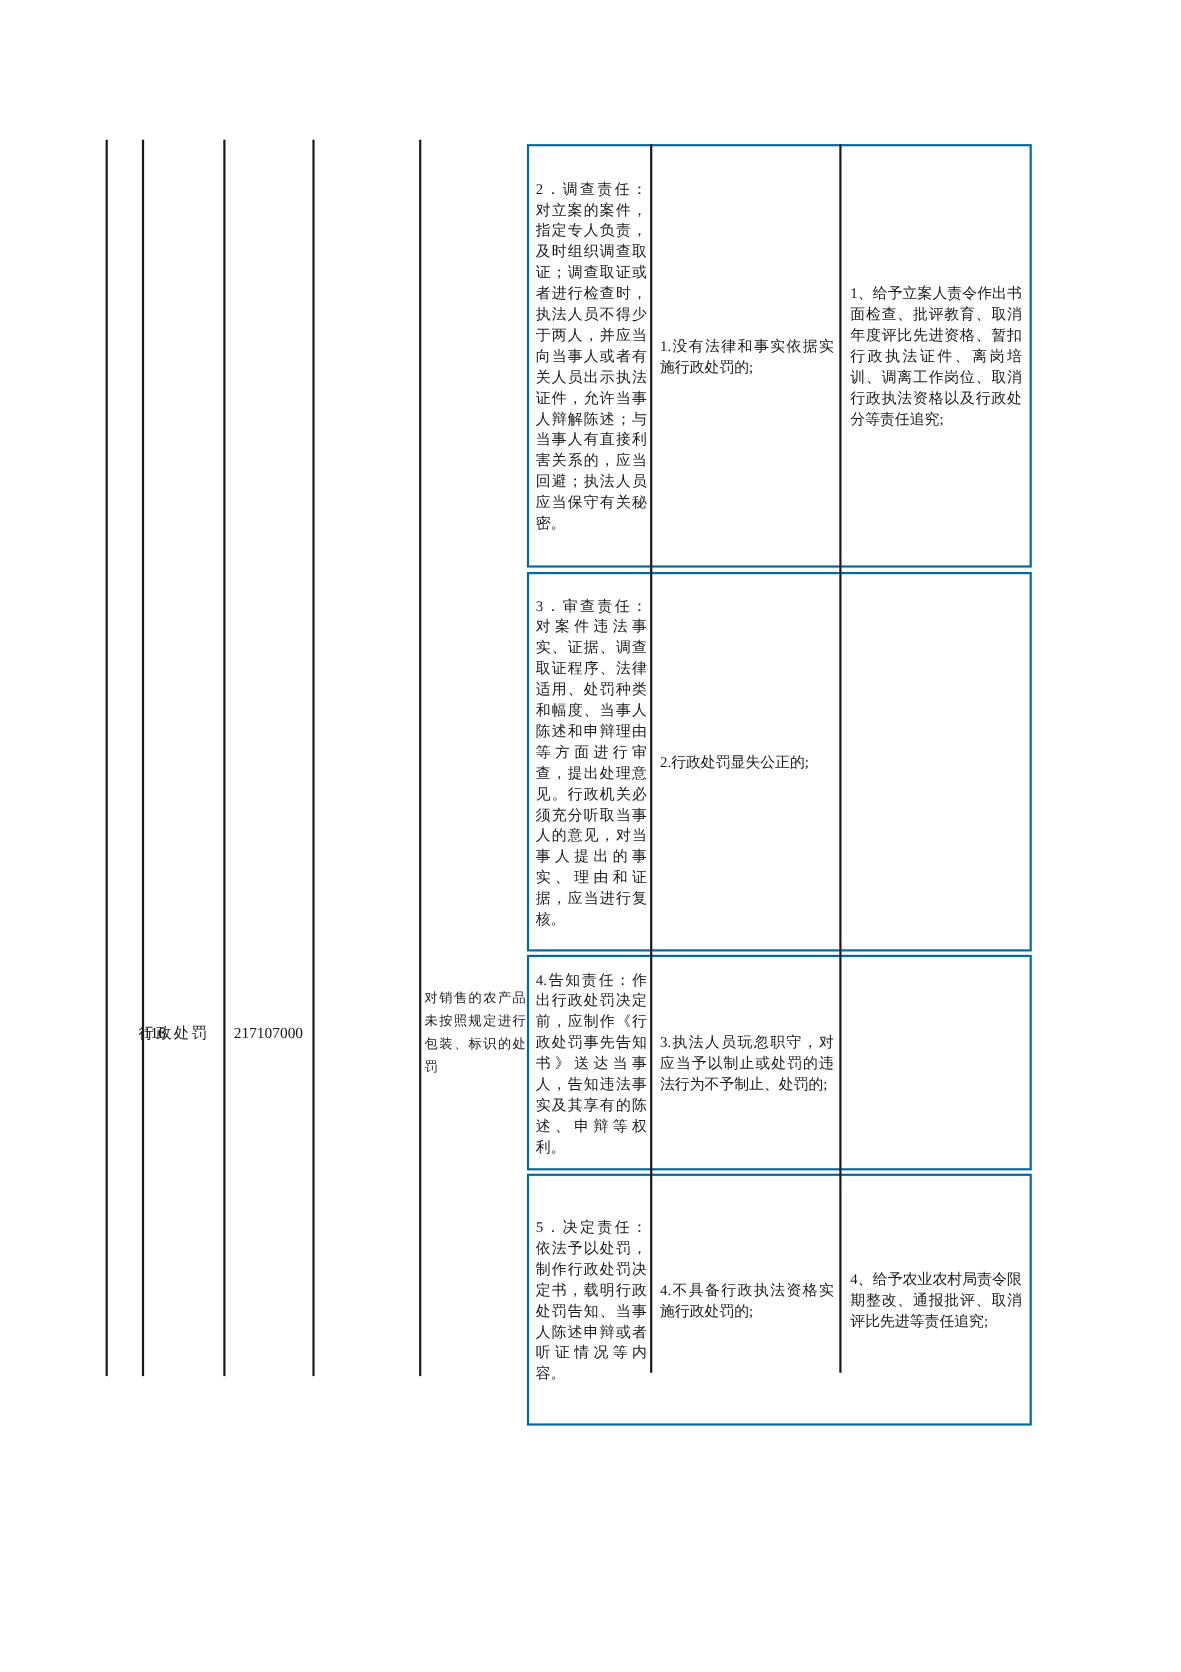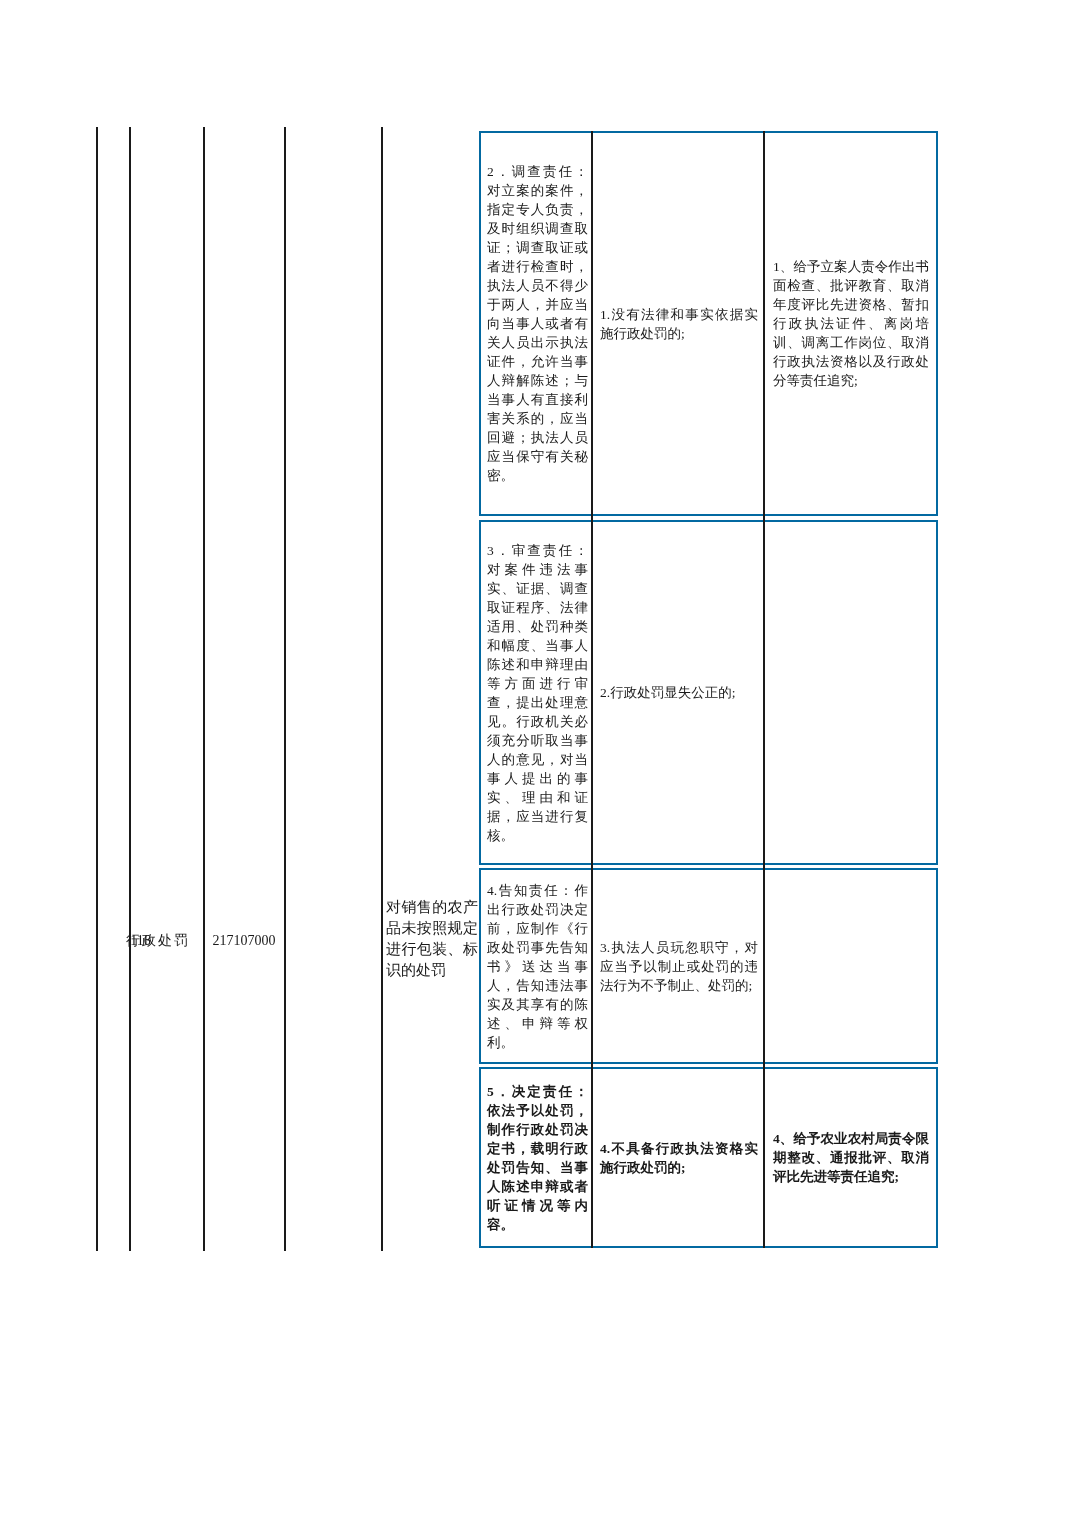--- a/index.html
+++ b/index.html
@@ -35,21 +35,21 @@
     white-space: nowrap;
   }
   .seq      { left: 112px;  width: 57px; top: 931px; font-family: Liberation Serif, serif; }
   .category { left: 126px; width: 53px; top: 931px; letter-spacing: 2px; }
   .code     { left: 203px; width: 82px; top: 931px; }
   .itemname {
     position: absolute;
     left: 386px;
     width: 92px;
     top: 897px;
-    font-size: 15px;
+    font-size: 12px;
     line-height: 21px;
     text-align: justify;
     white-space: normal;
   }
 
   
   .subtable {
     position: absolute;
     left: 479px;
     top: 131px;
@@ -61,21 +61,21 @@
     left: 0;
     width: 459px;
     box-sizing: border-box;
     border: 2px solid #0369a1;
     display: flex;
     background: transparent;
   }
   .srow-0 { top: 0;     height: 385px; }
   .srow-1 { top: 389px; height: 345px; }
   .srow-2 { top: 737px; height: 196px; }
-  .srow-3 { top: 936px; height: 181px; font-weight: bold; }
+  .srow-3 { top: 936px; height: 229px; }
 
   .cell {
     box-sizing: border-box;
     display: flex;
     flex-direction: column;
     justify-content: center;
   }
   .cell .txt {
     font-size: 13.5px;
     line-height: 19px;

